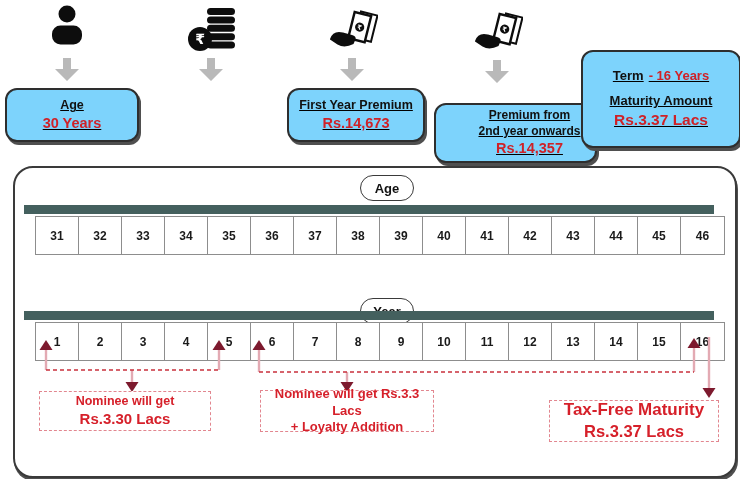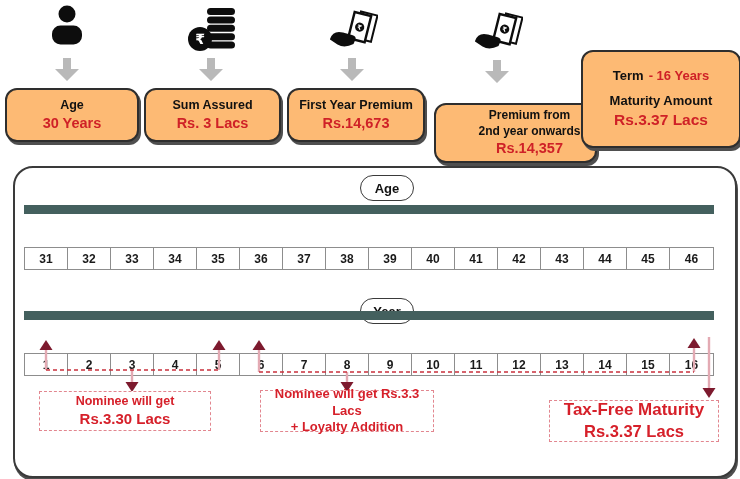--- a/index.html
+++ b/index.html
@@ -2,39 +2,39 @@
 <html><head>
 <meta charset="utf-8">
 <style>
   html,body{margin:0;padding:0;background:#ffffff;}
   .stage{position:relative;width:740px;height:479px;background:#fff;
          font-family:"Liberation Sans","DejaVu Sans",sans-serif;overflow:hidden;}
   
   .top-icon{position:absolute;}
   .down-arrow{position:absolute;}
   
-  .card{position:absolute;background:#fdba74;border:2px solid #2e2e2e;border-radius:12px;
+  .card{position:absolute;background:#7dd3fc;border:2px solid #2e2e2e;border-radius:12px;
         box-shadow:2px 3px 0 #4f4f4f;display:flex;flex-direction:column;
-        align-items:center;justify-content:center;text-align:center;line-height:1.3;}
+        align-items:center;justify-content:center;text-align:center;line-height:1.3;text-decoration:underline;}
   .card-label{font-size:12.5px;font-weight:700;color:#111;}
   .card-label.small{font-size:12px;}
   .card-value{font-size:14.5px;font-weight:700;color:#cf2127;}
   .term-line{font-size:13px;font-weight:700;color:#111;margin-bottom:9px;}
   .term-line .red{color:#cf2127;margin-left:5px;}
   .mat-label{font-size:13px;font-weight:700;color:#111;}
   .mat-value{font-size:15.5px;font-weight:700;color:#cf2127;}
   
   .panel{position:absolute;left:13px;top:166px;width:724px;height:312px;background:#fff;
          border:2px solid #3a3a3a;border-radius:20px;box-shadow:1px 3px 0 #4f4f4f;box-sizing:border-box;}
   .pill{position:absolute;left:345px;width:54px;height:26px;background:#fff;
         border:1.5px solid #3a3a3a;border-radius:13px;display:flex;align-items:center;
         justify-content:center;font-size:13px;font-weight:600;color:#111;box-sizing:border-box;}
   .tealbar{position:absolute;left:9px;width:690px;height:9px;background:#44605e;}
-  .cells{position:absolute;left:9px;width:690px;height:23px;display:grid;
-         grid-template-columns:repeat(16,1fr);border:1px solid #8d8d8d;background:#fff;box-sizing:border-box;margin-top:31px;}
+  .cells{position:absolute;left:20px;width:690px;height:39px;display:grid;
+         grid-template-columns:repeat(16,1fr);border:1px solid #8d8d8d;background:#fff;box-sizing:border-box;}
   .cell{display:flex;align-items:center;justify-content:center;border-right:1px solid #8d8d8d;
         font-size:12px;font-weight:700;color:#1a1a1a;}
   .cell:last-child{border-right:none;}
   
   .ann-overlay{position:absolute;left:0;top:169px;width:724px;height:143px;pointer-events:none;}
   .ann-box{position:absolute;border:1.5px dashed #e2868f;color:#d6202a;text-align:center;
            display:flex;flex-direction:column;align-items:center;justify-content:center;
            line-height:1.3;background:#fff;box-sizing:border-box;}
   .ann-l1{font-size:12.5px;font-weight:700;}
   .ann-l2{font-size:15px;font-weight:700;}
@@ -93,24 +93,20 @@
     </svg>
   <svg class="down-arrow" style="left:485px;top:60px;" width="24" height="23" viewBox="0 0 24 23">
     <polygon points="8,0 16,0 16,11 24,11 12,23 0,11 8,11" fill="#b9b9b9"></polygon>
     </svg>
 
   <div class="card" style="left:5px;top:88px;width:130px;height:50px;">
     <div class="card-label">Age</div>
     <div class="card-value">30 Years</div>
   </div>
 
-  <div class="card" style="left:144px;top:88px;width:133px;height:50px;">
-    <div class="card-label">Sum Assured</div>
-    <div class="card-value">Rs. 3 Lacs</div>
-  </div>
 
   <div class="card" style="left:287px;top:88px;width:134px;height:50px;">
     <div class="card-label">First Year Premium</div>
     <div class="card-value">Rs.14,673</div>
   </div>
 
   <div class="card" style="left:434px;top:103px;width:131px;height:56px;padding-left:28px;">
     <div class="card-label small">Premium from</div>
     <div class="card-label small">2nd year onwards</div>
     <div class="card-value">Rs.14,357</div>

